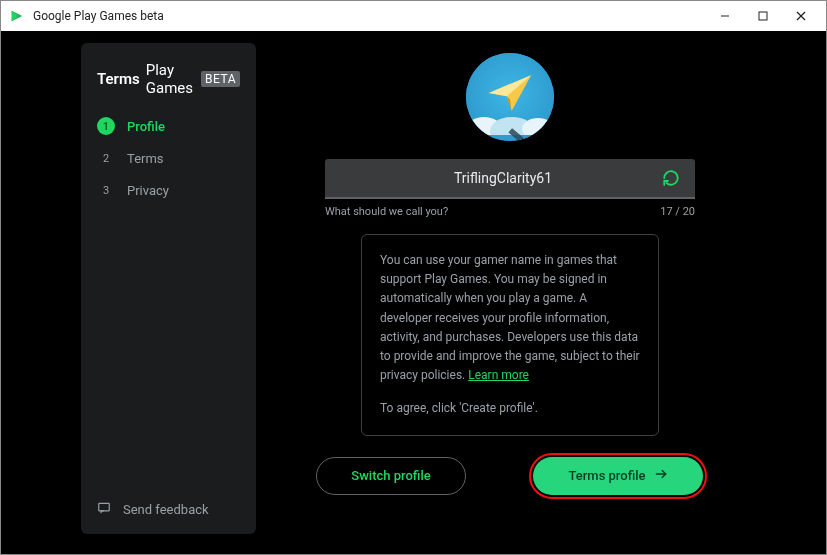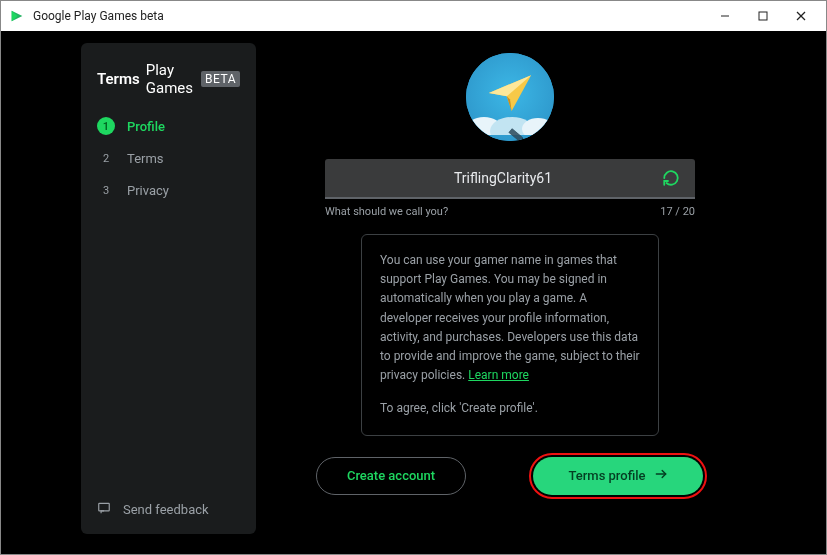--- a/index.html
+++ b/index.html
@@ -142,21 +142,21 @@
         <span>17 / 20</span>
       </div>
 
       <div class="info-box">
         <span>You can use your gamer name in games that support Play Games. You may be signed in automatically when you play a game. A developer receives your profile information, activity, and purchases. Developers use this data to provide and improve the game, subject to their privacy policies. </span><a>Learn more</a>
         <div class="para2">To agree, click 'Create profile'.</div>
       </div>
 
       <div class="actions">
         <div class="btn btn-outline">
-          <span>Create account</span>
+          <span>Switch profile</span>
         </div>
         <div class="highlight">
           <div class="btn btn-fill">
             <span class="lbl">Terms profile</span>
             <span class="arrow">
               <svg width="14" height="14" viewBox="0 0 24 24" fill="none" stroke="#043e22" stroke-width="2.4" stroke-linecap="round" stroke-linejoin="round">
                   <line x1="4" y1="12" x2="20" y2="12"></line>
                   <polyline points="14 6 20 12 14 18"></polyline>
                 </svg>
             </span>

